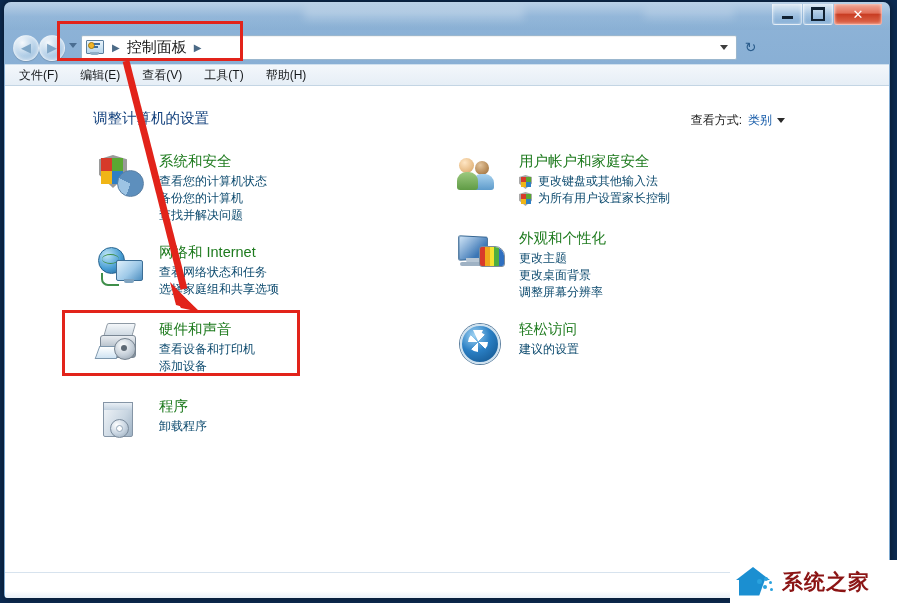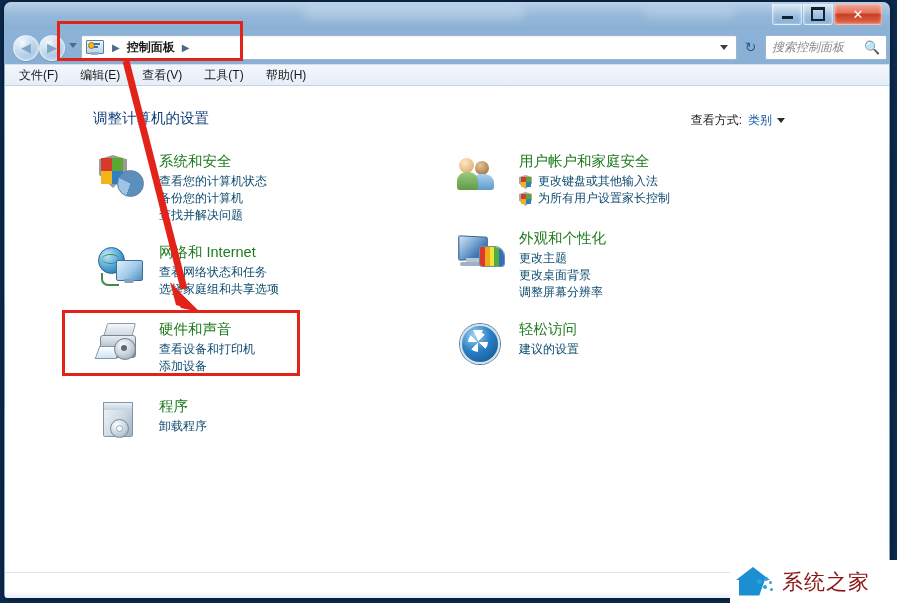--- a/index.html
+++ b/index.html
@@ -113,23 +113,22 @@
   .ai-screen {
     position: absolute; left: 0; top: 0; width: 16px; height: 12px;
     background: linear-gradient(180deg,#eaf4fb,#b6d6ec);
     border: 1px solid #5a7f9e; border-radius: 1px;
   }
   .ai-dot { position:absolute; left:2px; top:2px; width:5px;height:5px;border-radius:50%;background:#f0b428;border:1px solid #a07a12;}
   .ai-bar { position:absolute; left:8px; top:3px; width:6px;height:2px;background:#3f6f9c;}
   .ai-bar2{ position:absolute; left:8px; top:6px; width:4px;height:2px;background:#3f6f9c;}
   .ai-base{ position:absolute; left:4px; top:12px; width:9px;height:3px;background:#8fb0c8;border-radius:0 0 2px 2px;}
   .crumb {
-    font-size: 12px; color: #1a1a1a;
+    font-size: 15px; color: #1a1a1a;
     padding: 0 2px;
-    font-weight: bold;
   }
   .crumb-sep {
     color: #4b6a86; font-size: 10px; padding: 0 5px;
     font-family: "DejaVu Sans", sans-serif;
   }
   .addr-drop {
     margin-left: auto; margin-right: 8px;
     width: 0; height: 0;
     border-left: 4px solid transparent; border-right: 4px solid transparent;
     border-top: 5px solid #3e3e3e;
@@ -370,21 +369,21 @@
   }
   .wm-lm-body {
     position:absolute; left:5px; top:15px; width:26px; height:16px;
     background:#1b8fd1; clip-path: polygon(0 0, 100% 0, 78% 100%, 0 100%);
   }
   .wm-lm-dots { position:absolute; left:23px; top:12px; width:18px;height:18px; }
   .wm-lm-dots i {
     position:absolute; display:block; background:#2aa2de; border-radius:50%;
   }
   .wm-logo-text {
-    font-size: 21px; font-weight: normal; color: #8b1414;
+    font-size: 21px; font-weight: bold; color: #8b1414;
     margin-left: 6px; letter-spacing: 1px;
     font-family: "Liberation Sans", sans-serif;
     text-align: center;
   }
 </style>
 </head>
 <body>
 
 <div id="root">
 
@@ -430,24 +429,20 @@
         <span class="crumb-sep">▶</span>
         <span class="crumb">控制面板</span>
         <span class="crumb-sep">▶</span>
         <span class="addr-drop"></span>
       </div>
 
       <div class="refreshbtn">
         <span>↻</span>
       </div>
 
-      <div class="searchbox">
-        <span class="ph">搜索控制面板</span>
-        <span class="search-icon">🔍</span>
-      </div>
     </div>
 
     <div class="menubar">
       <span class="menuitem">文件(F)</span>
       <span class="menuitem">编辑(E)</span>
       <span class="menuitem">查看(V)</span>
       <span class="menuitem">工具(T)</span>
       <span class="menuitem">帮助(H)</span>
     </div>
 

